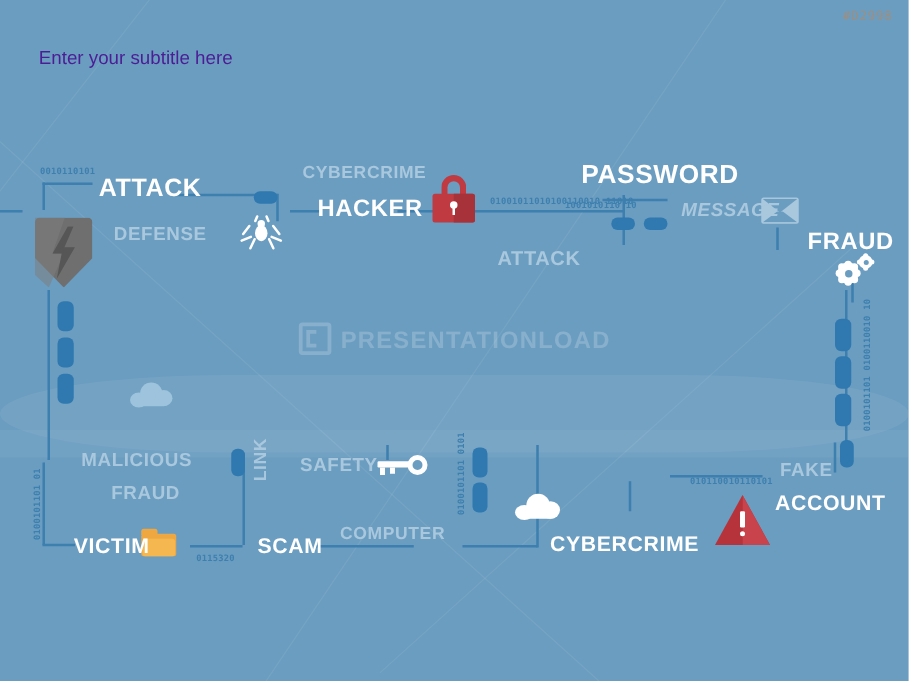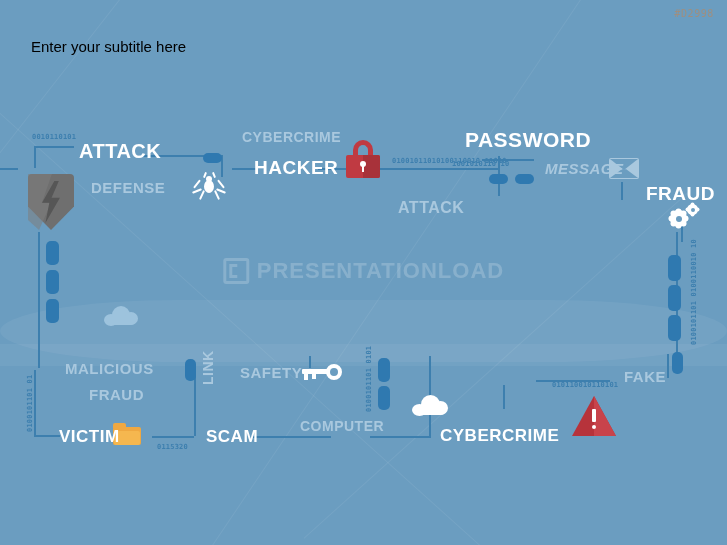--- a/index.html
+++ b/index.html
@@ -26,21 +26,21 @@
   .band-a{top:300px;height:62px;background:rgba(255,255,255,.06);border-radius:50%/100%;}
   .band-b{top:344px;height:22px;background:rgba(255,255,255,.05);}
 
   
   #header{position:absolute;left:31px;top:28px;}
   #title{
     color:#ffffff;font-size:27px;letter-spacing:.4px;line-height:1.1;
     font-weight:400;white-space:nowrap;
   }
   #subtitle{
-    margin-top:10px;color:#000000;font-size:15px;font-weight:400;white-space:nowrap;
+    margin-top:10px;color:#4c1d95;font-size:15px;font-weight:400;white-space:nowrap;
   }
   #doc-id{
     position:absolute;right:13px;top:8px;color:#b08a6a;opacity:.75;
     font-size:10px;letter-spacing:.6px;font-family:"DejaVu Sans Mono",monospace;
   }
 
   
   #bigword{
     position:absolute;left:50%;top:213px;transform:translateX(-50%);
     color:#ffffff;
@@ -51,23 +51,23 @@
     letter-spacing:-1px;
     white-space:nowrap;
     transform-origin:center top;
     -webkit-text-stroke:0;
   }
   #bigword span{display:inline-block;transform:scaleX(.96) scaleY(1.03);}
 
   
   #watermark{
     position:absolute;left:50%;top:258px;transform:translateX(-50%);
-    display:flex;align-items:flex-start;gap:8px;
+    display:flex;align-items:flex-end;gap:8px;
     color:rgba(255,255,255,.20);
-    font-size:22px;font-weight:700;letter-spacing:1px;white-space:nowrap;
+    font-size:19px;font-weight:700;letter-spacing:1px;white-space:nowrap;
     pointer-events:none;
   }
   #watermark .wm-sq{
     width:26px;height:26px;border:3px solid rgba(255,255,255,.20);border-radius:3px;
     position:relative;box-sizing:border-box;
   }
   #watermark .wm-sq:after{
     content:"";position:absolute;left:3px;top:3px;width:8px;height:14px;
     border:3px solid rgba(255,255,255,.20);border-right:none;box-sizing:border-box;
   }
@@ -360,21 +360,22 @@
   <div class="kw pale" style="left:89px;top:386px;font-size:15px;">FRAUD</div>
 
   <div class="kw white" style="left:59px;top:427px;font-size:17px;">VICTIM</div>
 
   <div class="kw pale vert" style="left:200px;top:385px;font-size:14px;">LINK</div>
 
   <div class="kw pale" style="left:240px;top:364px;font-size:15px;">SAFETY</div>
 
   <div class="kw white" style="left:206px;top:427px;font-size:17px;">SCAM</div>
 
-  <div class="kw pale" style="left:272px;top:418px;font-size:14px;margin-left:28px;">COMPUTER</div>
+  <div class="kw pale" style="left:272px;top:418px;font-size:14px;">COMPUTER</div>
 
 
   <div class="kw pale" style="left:624px;top:368px;font-size:15px;">FAKE</div>
 
+  <div class="kw white" style="left:620px;top:393px;font-size:17px;">ACCOUNT</div>
 
   <div class="kw white" style="left:440px;top:426px;font-size:17px;">CYBERCRIME</div>
 
 </div>
 
 </body></html>

